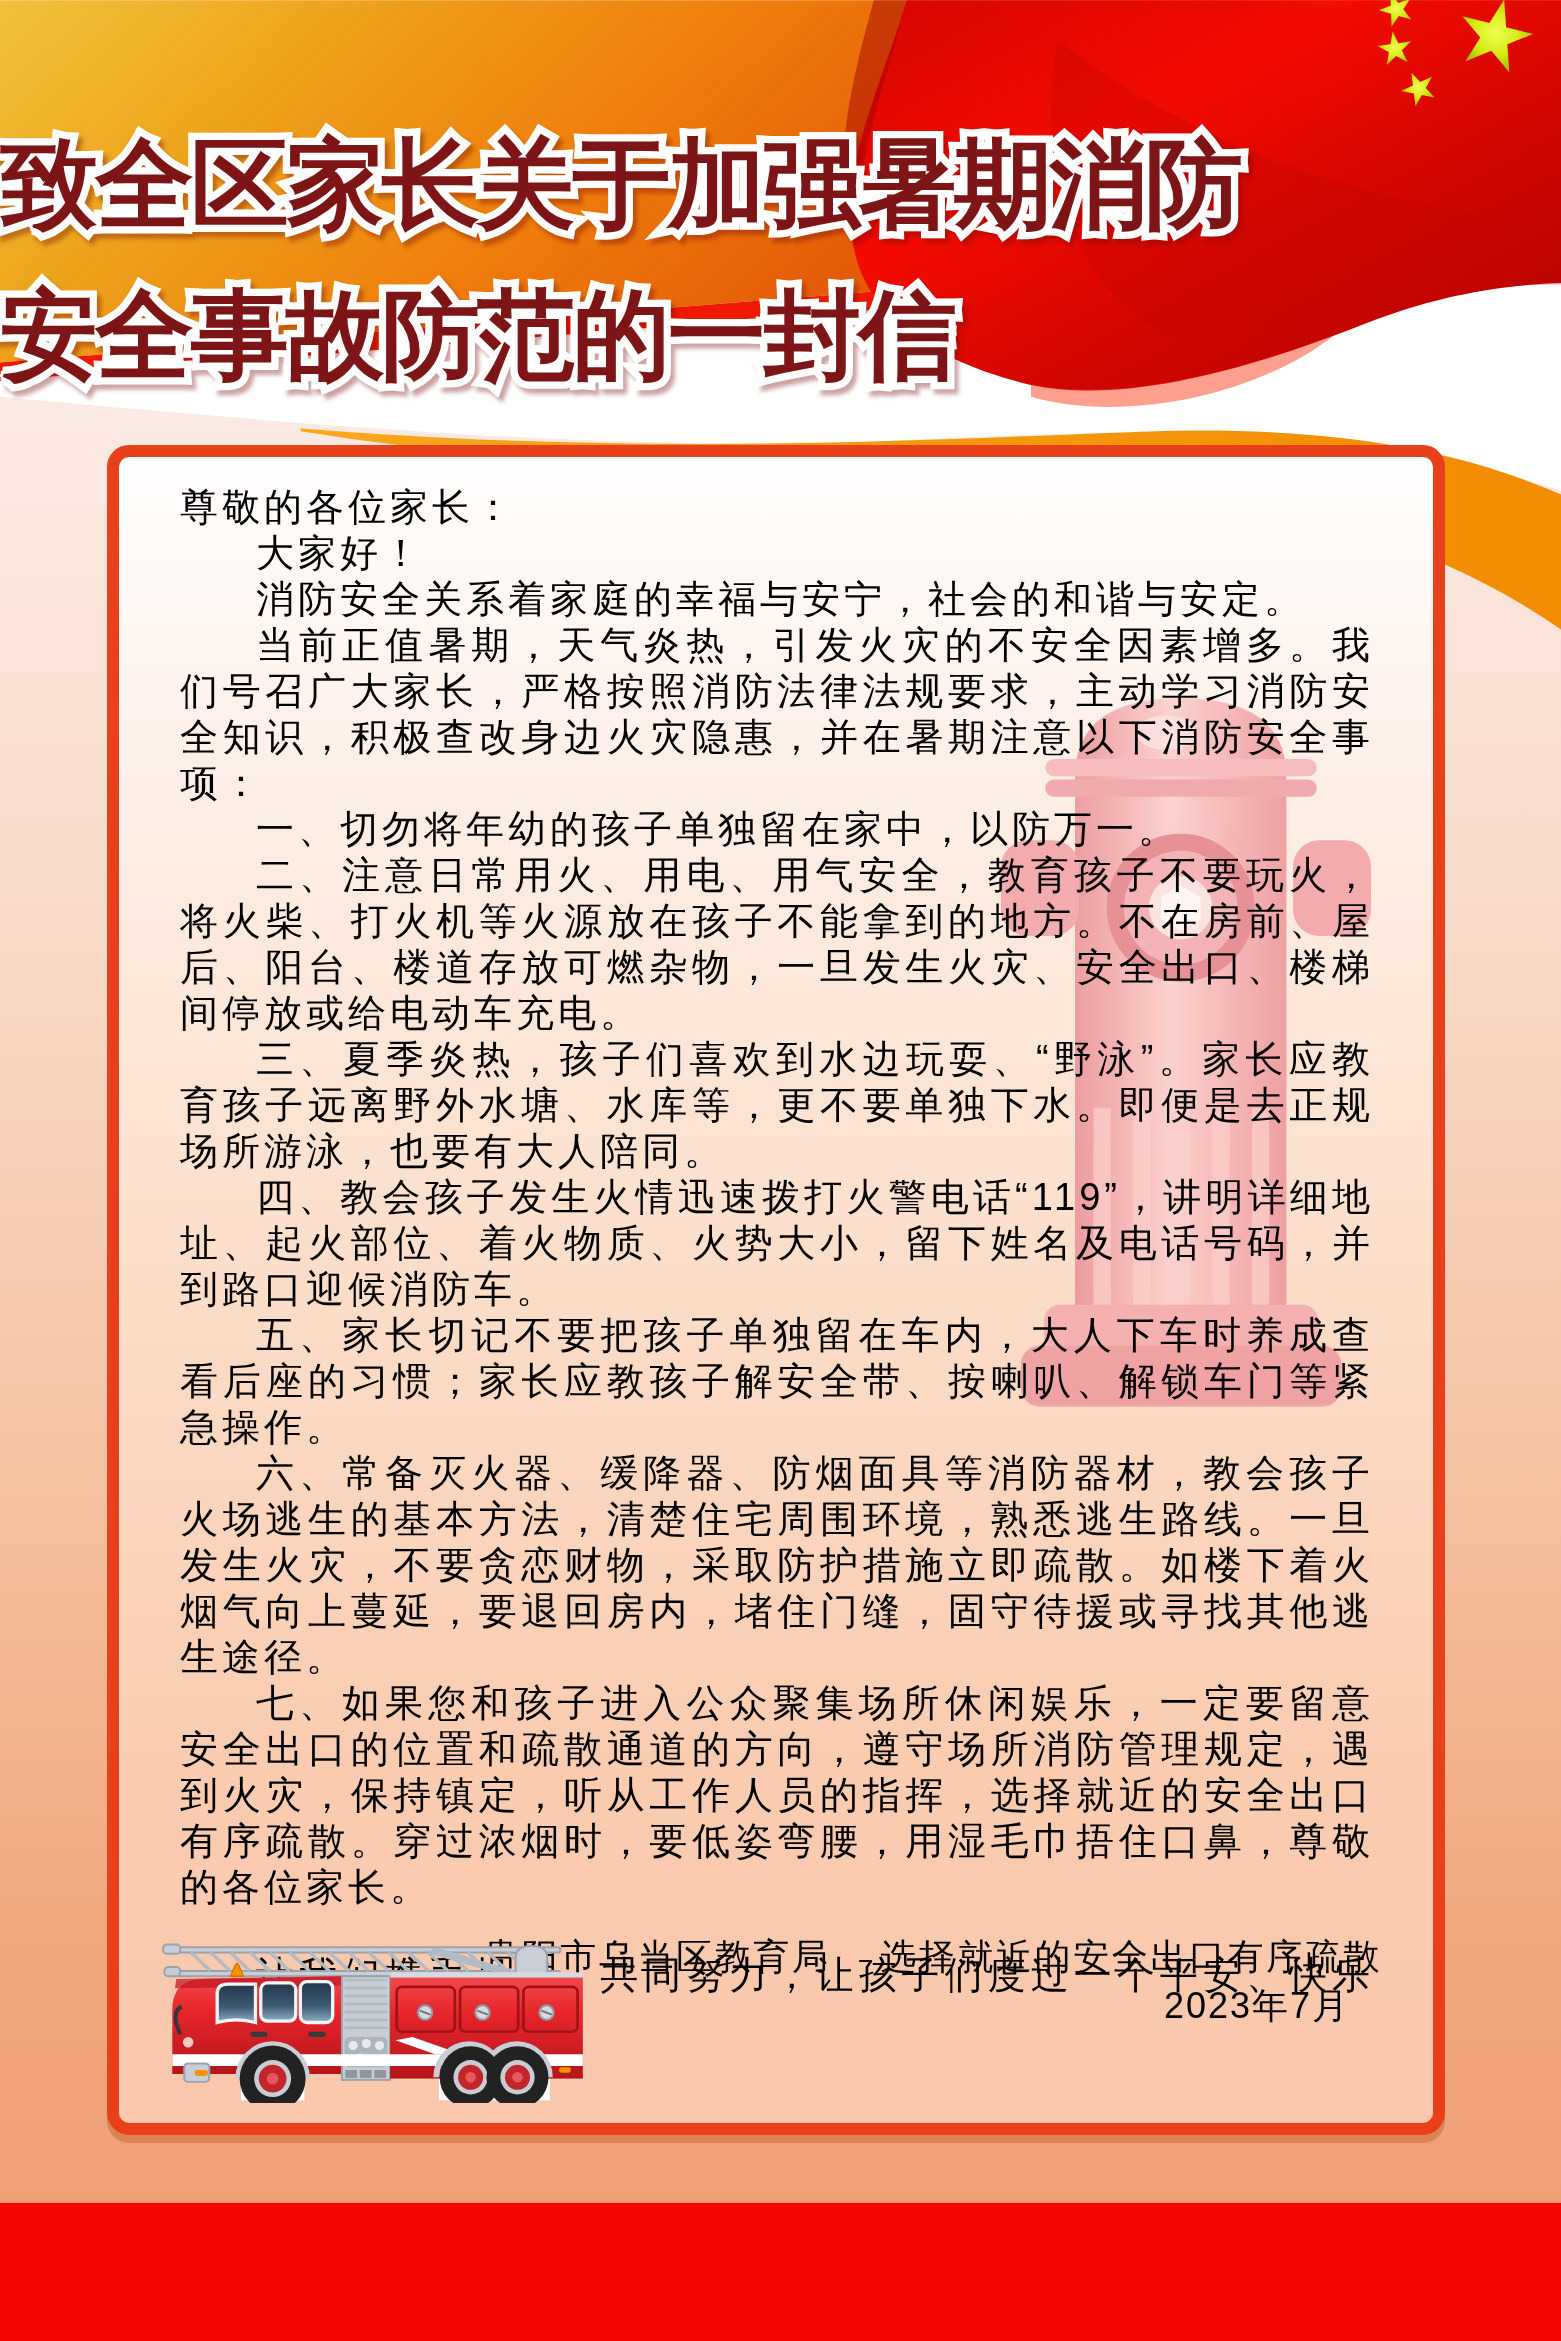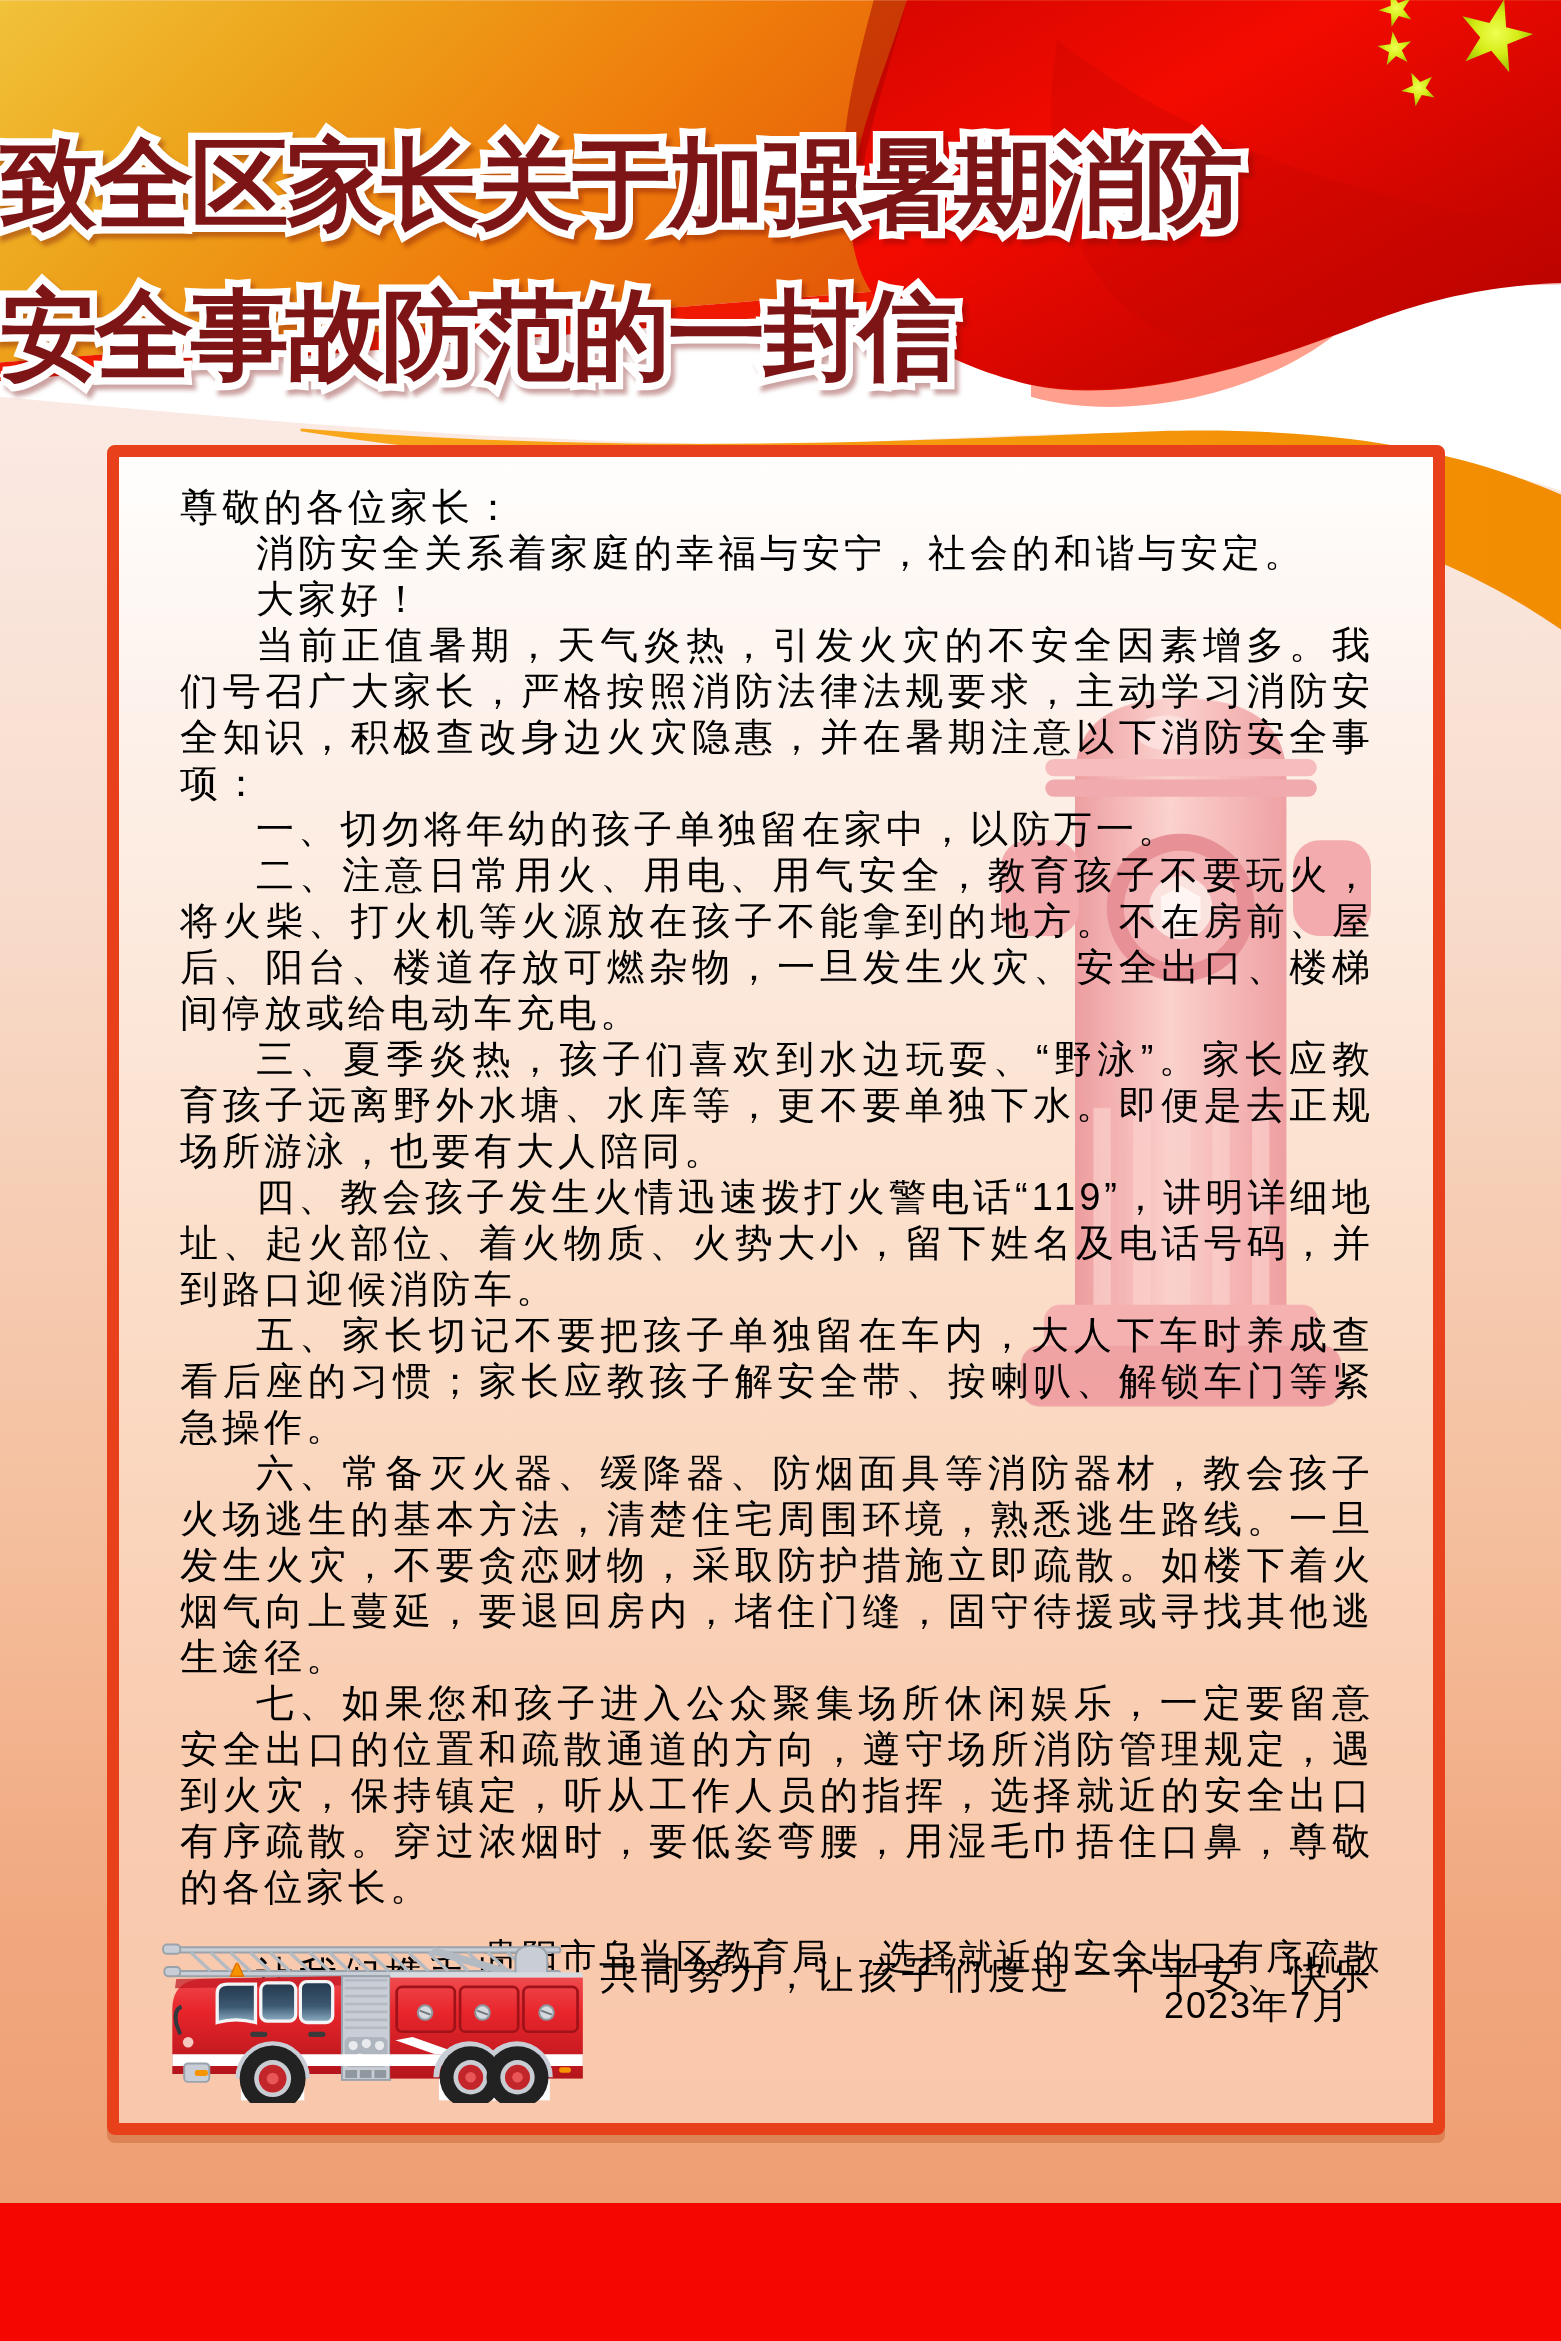--- a/index.html
+++ b/index.html
@@ -25,21 +25,21 @@
     -webkit-text-stroke:14.5px var(--title-stroke);
     text-shadow:3.3px 0 0 #fff,-3.3px 0 0 #fff,0 3.3px 0 #fff,0 -3.3px 0 #fff,
                 2.6px 2.6px 0 #fff,-2.6px 2.6px 0 #fff,2.6px -2.6px 0 #fff,-2.6px -2.6px 0 #fff;
     filter:drop-shadow(4px 5.3px 2px rgba(118,10,8,.38));
   }
   .t-fill{color:var(--title-fill);}
 
   
   .letter-box{
     position:absolute;left:107px;top:445px;width:1338px;height:1690px;
-    box-sizing:border-box;border:12px solid var(--box-border);border-radius:8px;
+    box-sizing:border-box;border:12px solid var(--box-border);border-radius:22px;
     background:linear-gradient(180deg,#FFFEFD 0%,#FDF0E8 18%,#FBDCC6 52%,#F9CCB0 78%,#F9C7AC 100%);
     box-shadow:0 8px 0 rgba(187,74,28,.35);
   }
   .hydrant-svg{position:absolute;left:882px;top:241px;width:370px;height:714px;}
   .truck-svg{position:absolute;left:32px;top:1481px;width:436px;height:165px;}
 
   .letter-content{
     position:absolute;left:0;top:0;width:100%;height:100%;
     box-sizing:border-box;padding:27px 59px 0 61px;
     font-size:38px;line-height:46px;letter-spacing:4px;
@@ -156,22 +156,22 @@
           <rect x="320" y="620" width="26" height="300"></rect>
           <rect x="380" y="620" width="26" height="300"></rect>
         </g>
         <rect x="65" y="918" width="415" height="70" rx="24" fill="#F4ABAE"></rect>
         <rect x="30" y="980" width="485" height="92" rx="28" fill="#EF9CA0"></rect>
       </g>
     </svg>
 
     <div class="letter-content">
       <p class="salutation">尊敬的各位家长：</p>
+      <p class="para">大家好！</p>
       <p class="para">消防安全关系着家庭的幸福与安宁，社会的和谐与安定。</p>
-      <p class="para">大家好！</p>
       <p class="para">当前正值暑期，天气炎热，引发火灾的不安全因素增多。我们号召广大家长，严格按照消防法律法规要求，主动学习消防安全知识，积极查改身边火灾隐惠，并在暑期注意以下消防安全事项：</p>
       <p class="para">一、切勿将年幼的孩子单独留在家中，以防万一。</p>
       <p class="para">二、注意日常用火、用电、用气安全，教育孩子不要玩火，将火柴、打火机等火源放在孩子不能拿到的地方。不在房前、屋后、阳台、楼道存放可燃杂物，一旦发生火灾、安全出口、楼梯间停放或给电动车充电。</p>
       <p class="para">三、夏季炎热，孩子们喜欢到水边玩耍、“野泳”。家长应教育孩子远离野外水塘、水库等，更不要单独下水。即便是去正规场所游泳，也要有大人陪同。</p>
       <p class="para">四、教会孩子发生火情迅速拨打火警电话“119”，讲明详细地址、起火部位、着火物质、火势大小，留下姓名及电话号码，并到路口迎候消防车。</p>
       <p class="para">五、家长切记不要把孩子单独留在车内，大人下车时养成查看后座的习惯；家长应教孩子解安全带、按喇叭、解锁车门等紧急操作。</p>
       <p class="para">六、常备灭火器、缓降器、防烟面具等消防器材，教会孩子火场逃生的基本方法，清楚住宅周围环境，熟悉逃生路线。一旦发生火灾，不要贪恋财物，采取防护措施立即疏散。如楼下着火烟气向上蔓延，要退回房内，堵住门缝，固守待援或寻找其他逃生途径。</p>
       <p class="para">七、如果您和孩子进入公众聚集场所休闲娱乐，一定要留意安全出口的位置和疏散通道的方向，遵守场所消防管理规定，遇到火灾，保持镇定，听从工作人员的指挥，选择就近的安全出口有序疏散。穿过浓烟时，要低姿弯腰，用湿毛巾捂住口鼻，尊敬的各位家长。</p>
       <p class="para closing">让我们携手起来、共同努力，让孩子们度过一个平安、快乐的暑假!</p>
 

